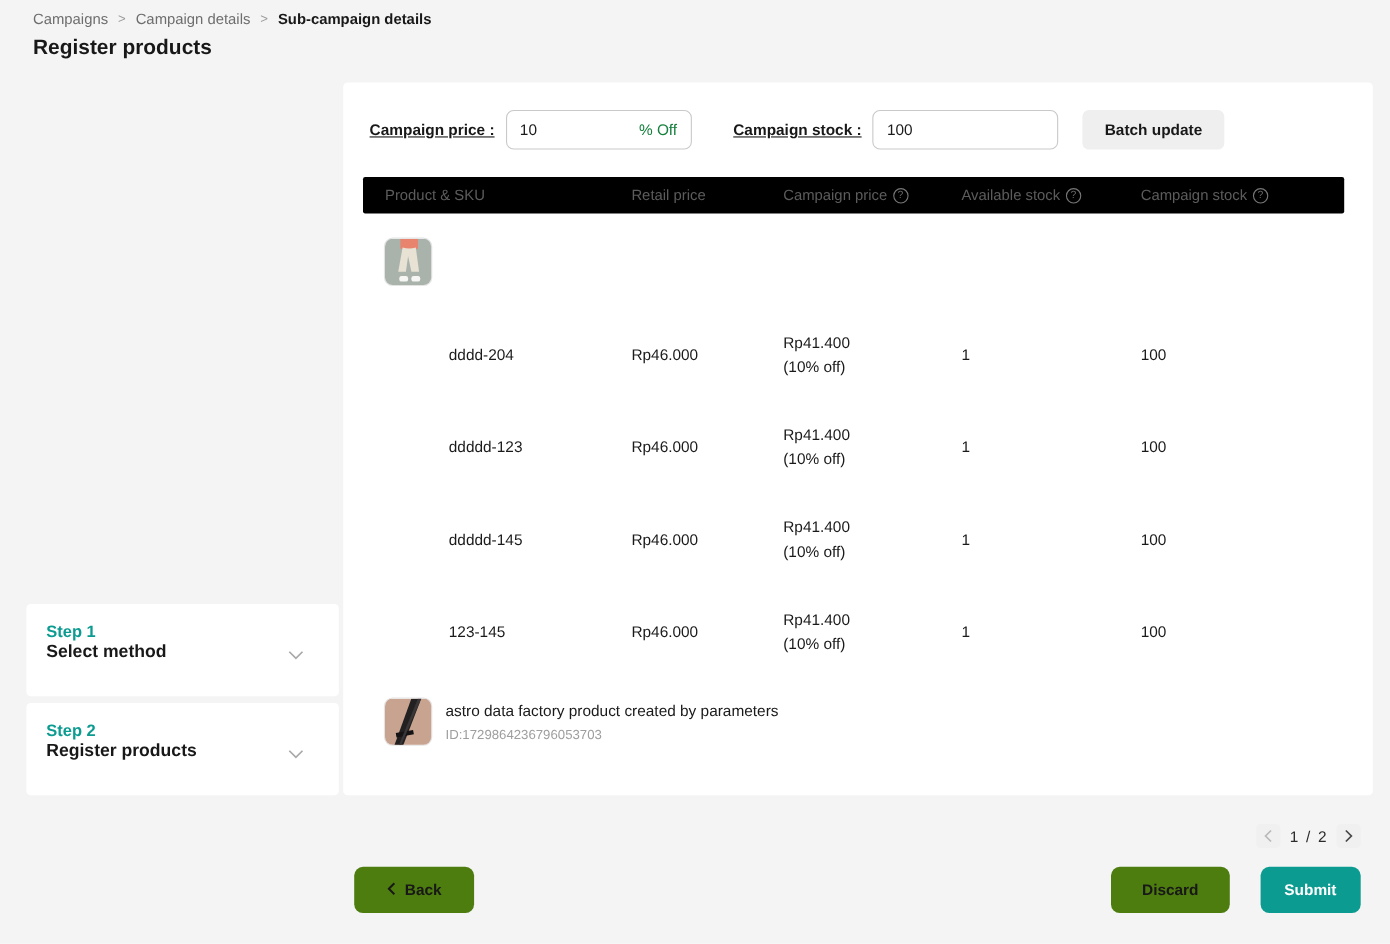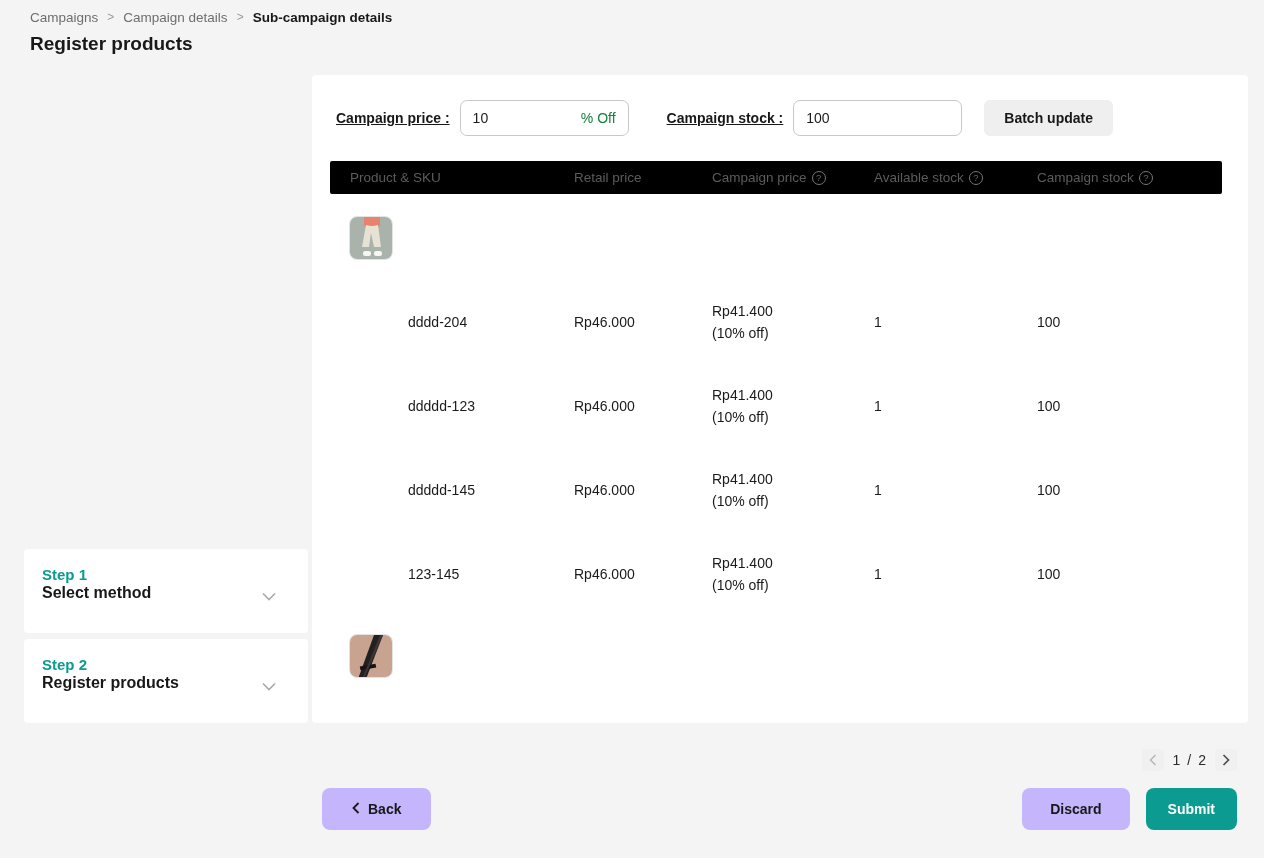--- a/index.html
+++ b/index.html
@@ -81,23 +81,23 @@
   }
   .page-btn.disabled { cursor:default; }
   .page-text { font-size:14px; color:#2b2b2b; display:flex; gap:7px; }
 
   
   .footer { display:flex; justify-content:space-between; align-items:center; padding:17px 27px 0 322px; }
   .btn {
     height:42px; border:none; border-radius:8px; font-size:14px; font-weight:700;
     font-family:"Liberation Sans", sans-serif; cursor:pointer;
   }
-  .btn-gray { background:#c4b5fd; color:#181818; }
+  .btn-gray { background:#4d7c0f; color:#181818; }
   .back-btn { padding:0 30px; display:flex; align-items:center; gap:8px; }
-  .footer-right { display:flex; gap:16px; }
+  .footer-right { display:flex; gap:28px; }
   .discard-btn { padding:0 28px; }
   .submit-btn { background:var(--teal); color:#fff; padding:0 22px; }
 
   :root { --teal:#0c9b90; }
 </style>
 </head>
 <body>
 
 <div class="top">
   <div class="breadcrumb">
@@ -226,20 +226,24 @@
 
     <div class="product-group group-astro">
       <span class="thumb">
         <svg width="44" height="44" viewBox="0 0 44 44">
           <rect width="44" height="44" fill="#c8a390"></rect>
           <path d="M24 0 h9 L16 44 h-8 Z" fill="#222021"></path>
           <rect x="10" y="30" width="16" height="4" transform="rotate(-10 18 32)" fill="#151314"></rect>
           <path d="M30 0 h3 L14 44 h-2 Z" fill="#3a3637"></path>
         </svg>
       </span>
+      <div>
+        <div class="p-name">astro data factory product created by parameters</div>
+        <div class="p-id">ID:1729864236796053703</div>
+      </div>
     </div>
 
   </div>
 </div>
 
 <div class="pagination">
   <button class="page-btn disabled">
     <svg width="8" height="12" viewBox="0 0 8 12">
         <polyline points="6.5,1 1.5,6 6.5,11" fill="none" stroke="#b9b9b9" stroke-width="1.6"></polyline>
       </svg>

